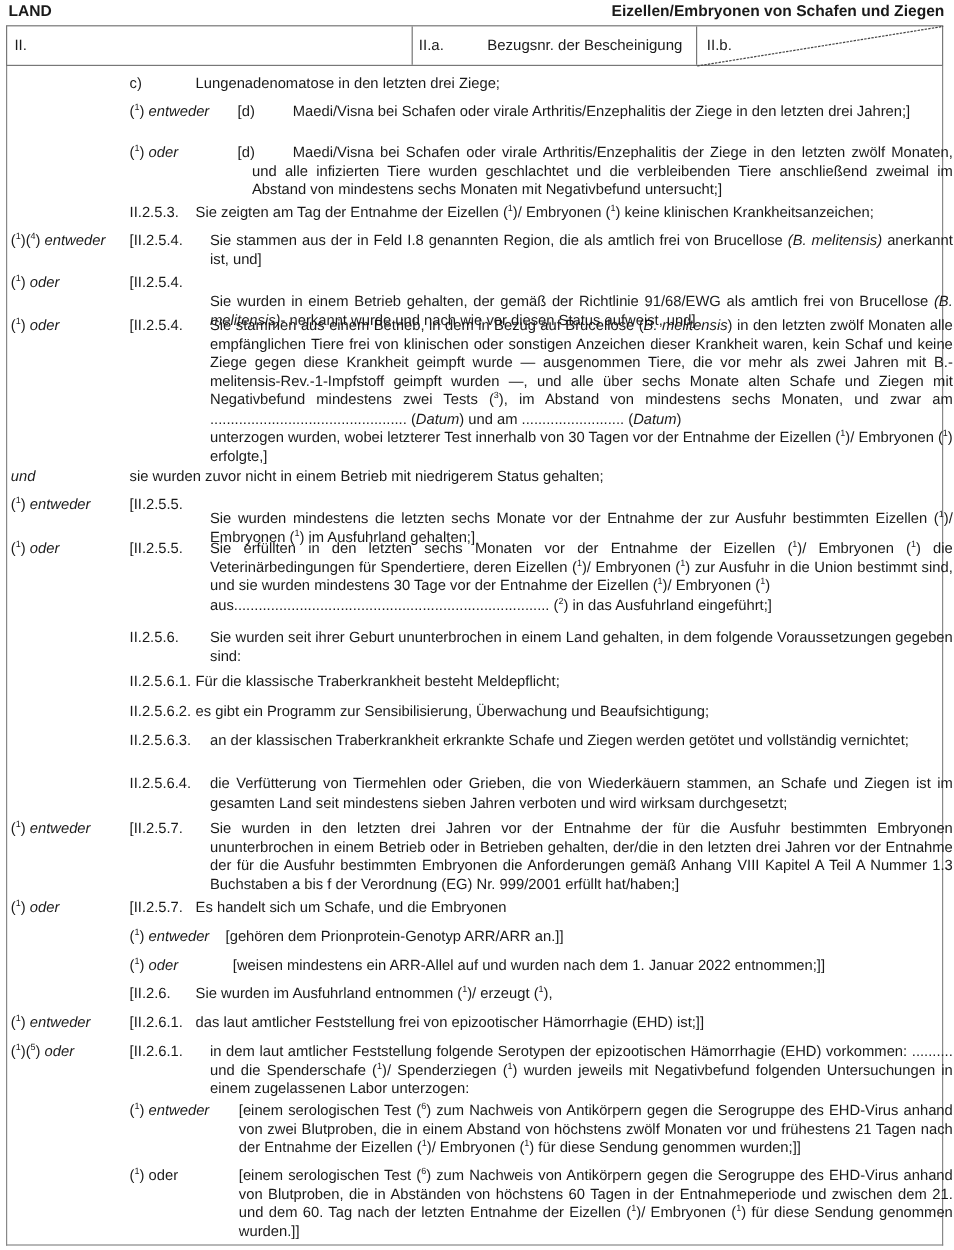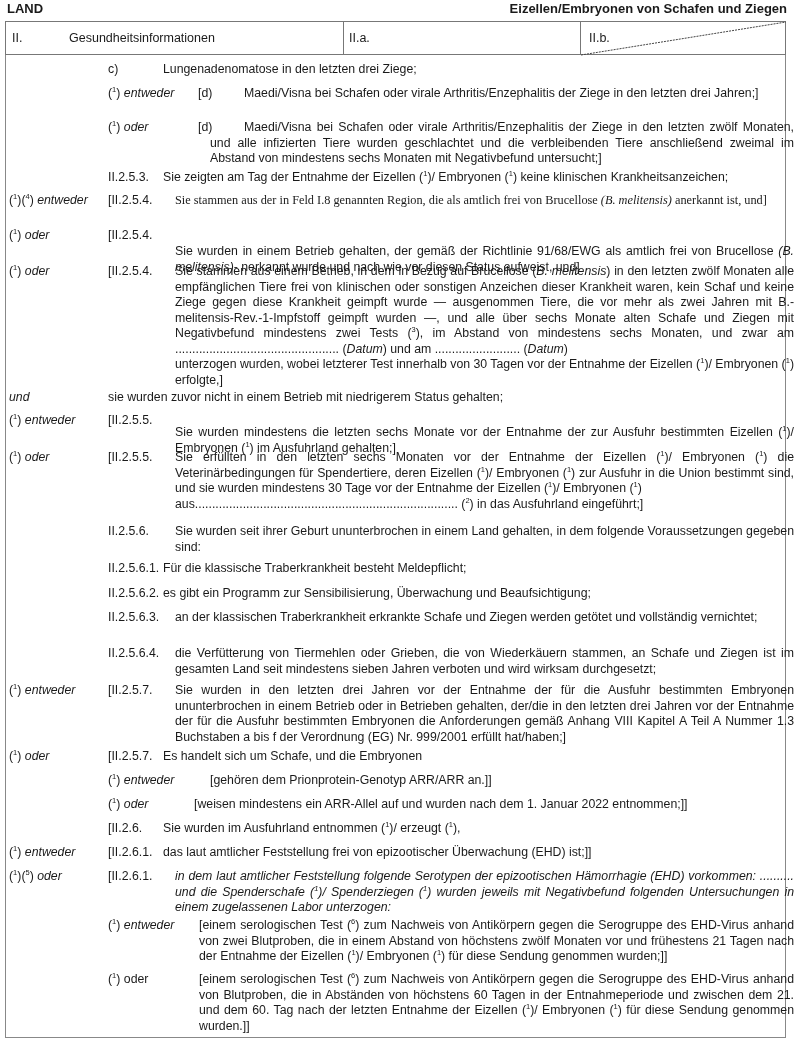--- a/index.html
+++ b/index.html
@@ -18,23 +18,23 @@
   sup { font-size:7.5px; vertical-align:5px; line-height:0; }
 </style>
 </head>
 <body>
 
 <div class="hdr-left">LAND</div>
 <div class="hdr-right">Eizellen/Embryonen von Schafen und Ziegen</div>
 
 <div class="headrow">
   <span class="cell" style="left:6px">II.</span>
-  <span class="cell" style="left:63px">Gesundheitsinformationen</span>
   <span class="vline" style="left:337px"></span>
   <span class="cell" style="left:343px">II.a.</span>
+  <span class="cell" style="left:400px">Bezugsnr. der Bescheinigung</span>
   <span class="vline" style="left:574px"></span>
   <span class="cell" style="left:583px">II.b.</span>
 </div>
 <svg class="diag" width="207" height="36">
   <line x1="1" y1="34" x2="206" y2="1" stroke="#444" stroke-width="1" stroke-dasharray="2,1"></line>
 </svg>
 
 <div class="bodybox"></div>
 
 <div class="ln" style="left:108px; top:62px">c)</div>
@@ -46,21 +46,21 @@
 
 <div class="ln" style="left:108px; top:120px">(<sup>1</sup>) <i>oder</i></div>
 <div class="ln" style="left:198px; top:120px">[d)</div>
 <div class="blk" style="left:198px; top:120px; width:584px; text-indent:34px;">Maedi/Visna bei Schafen oder virale Arthritis/Enzephalitis der Ziege in den letzten zwölf Monaten, und alle infizierten Tiere wurden geschlachtet und die verbleibenden Tiere anschließend zweimal im Abstand von mindestens sechs Monaten mit Negativbefund untersucht;]</div>
 
 <div class="ln" style="left:108px; top:170px">II.2.5.3.</div>
 <div class="ln" style="left:163px; top:170px">Sie zeigten am Tag der Entnahme der Eizellen (<sup>1</sup>)/ Embryonen (<sup>1</sup>) keine klinischen Krankheitsanzeichen;</div>
 
 <div class="ln" style="left:9px; top:193px">(<sup>1</sup>)(<sup>4</sup>) <i>entweder</i></div>
 <div class="ln" style="left:108px; top:193px">[II.2.5.4.</div>
-<div class="blk" style="left:163px; top:193px; width:619px;font-family:Liberation Serif, serif;">Sie stammen aus der in Feld I.8 genannten Region, die als amtlich frei von Brucellose <i>(B. melitensis)</i> anerkannt ist, und]</div>
+<div class="blk" style="left:163px; top:193px; width:619px;">Sie stammen aus der in Feld I.8 genannten Region, die als amtlich frei von Brucellose <i>(B. melitensis)</i> anerkannt ist, und]</div>
 
 <div class="ln" style="left:9px; top:228px">(<sup>1</sup>) <i>oder</i></div>
 <div class="ln" style="left:108px; top:228px">[II.2.5.4.</div>
 <div class="blk" style="left:163px; top:244px; width:619px;">Sie wurden in einem Betrieb gehalten, der gemäß der Richtlinie 91/68/EWG als amtlich frei von Brucellose <i>(B. melitensis)</i>- nerkannt wurde und nach wie vor diesen Status aufweist, und]</div>
 
 <div class="ln" style="left:9px; top:264px">(<sup>1</sup>) <i>oder</i></div>
 <div class="ln" style="left:108px; top:264px">[II.2.5.4.</div>
 <div class="blk" style="left:163px; top:264px; width:619px;">Sie stammen aus einem Betrieb, in dem in Bezug auf Brucellose (<i>B. melitensis</i>) in den letzten zwölf Monaten alle empfänglichen Tiere frei von klinischen oder sonstigen Anzeichen dieser Krankheit waren, kein Schaf und keine Ziege gegen diese Krankheit geimpft wurde — ausgenommen Tiere, die vor mehr als zwei Jahren mit B.-melitensis-Rev.-1-Impfstoff geimpft wurden —, und alle über sechs Monate alten Schafe und Ziegen mit Negativbefund mindestens zwei Tests (<sup>3</sup>), im Abstand von mindestens sechs Monaten, und zwar am ................................................ (<i>Datum</i>) und am ......................... (<i>Datum</i>)<br>unterzogen wurden, wobei letzterer Test innerhalb von 30 Tagen vor der Entnahme der Eizellen (<sup>1</sup>)/ Embryonen (<sup>1</sup>) erfolgte,]</div>
 
 <div class="ln" style="left:9px; top:390px"><i>und</i></div>
@@ -91,33 +91,33 @@
 
 <div class="ln" style="left:9px; top:683px">(<sup>1</sup>) <i>entweder</i></div>
 <div class="ln" style="left:108px; top:683px">[II.2.5.7.</div>
 <div class="blk" style="left:163px; top:683px; width:619px;">Sie wurden in den letzten drei Jahren vor der Entnahme der für die Ausfuhr bestimmten Embryonen ununterbrochen in einem Betrieb oder in Betrieben gehalten, der/die in den letzten drei Jahren vor der Entnahme der für die Ausfuhr bestimmten Embryonen die Anforderungen gemäß Anhang VIII Kapitel A Teil A Nummer 1.3 Buchstaben a bis f der Verordnung (EG) Nr. 999/2001 erfüllt hat/haben;]</div>
 
 <div class="ln" style="left:9px; top:749px">(<sup>1</sup>) <i>oder</i></div>
 <div class="ln" style="left:108px; top:749px">[II.2.5.7.</div>
 <div class="ln" style="left:163px; top:749px">Es handelt sich um Schafe, und die Embryonen</div>
 
 <div class="ln" style="left:108px; top:773px">(<sup>1</sup>) <i>entweder</i></div>
-<div class="ln" style="left:210px; top:773px">[gehören dem Prionprotein-Genotyp ARR/ARR an.]]</div>
+<div class="ln" style="left:188px; top:773px">[gehören dem Prionprotein-Genotyp ARR/ARR an.]]</div>
 
 <div class="ln" style="left:108px; top:797px">(<sup>1</sup>) <i>oder</i></div>
 <div class="ln" style="left:194px; top:797px">[weisen mindestens ein ARR-Allel auf und wurden nach dem 1. Januar 2022 entnommen;]]</div>
 
 <div class="ln" style="left:108px; top:821px">[II.2.6.</div>
 <div class="ln" style="left:163px; top:821px">Sie wurden im Ausfuhrland entnommen (<sup>1</sup>)/ erzeugt (<sup>1</sup>),</div>
 
 <div class="ln" style="left:9px; top:845px">(<sup>1</sup>) <i>entweder</i></div>
 <div class="ln" style="left:108px; top:845px">[II.2.6.1.</div>
-<div class="ln" style="left:163px; top:845px">das laut amtlicher Feststellung frei von epizootischer Überwachung (EHD) ist;]]</div>
+<div class="ln" style="left:163px; top:845px">das laut amtlicher Feststellung frei von epizootischer Hämorrhagie (EHD) ist;]]</div>
 
 <div class="ln" style="left:9px; top:869px">(<sup>1</sup>)(<sup>5</sup>) <i>oder</i></div>
 <div class="ln" style="left:108px; top:869px">[II.2.6.1.</div>
-<div class="blk" style="left:163px; top:869px; width:619px;font-style:italic;">in dem laut amtlicher Feststellung folgende Serotypen der epizootischen Hämorrhagie (EHD) vorkommen: .......... und die Spenderschafe (<sup>1</sup>)/ Spenderziegen (<sup>1</sup>) wurden jeweils mit Negativbefund folgenden Untersuchungen in einem zugelassenen Labor unterzogen:</div>
+<div class="blk" style="left:163px; top:869px; width:619px;">in dem laut amtlicher Feststellung folgende Serotypen der epizootischen Hämorrhagie (EHD) vorkommen: .......... und die Spenderschafe (<sup>1</sup>)/ Spenderziegen (<sup>1</sup>) wurden jeweils mit Negativbefund folgenden Untersuchungen in einem zugelassenen Labor unterzogen:</div>
 
 <div class="ln" style="left:108px; top:918px">(<sup>1</sup>) <i>entweder</i></div>
 <div class="blk" style="left:187px; top:918px; width:595px;">[einem serologischen Test (<sup>6</sup>) zum Nachweis von Antikörpern gegen die Serogruppe des EHD-Virus anhand von zwei Blutproben, die in einem Abstand von höchstens zwölf Monaten vor und frühestens 21 Tagen nach der Entnahme der Eizellen (<sup>1</sup>)/ Embryonen (<sup>1</sup>) für diese Sendung genommen wurden;]]</div>
 
 <div class="ln" style="left:108px; top:972px">(<sup>1</sup>) <span>oder</span></div>
 <div class="blk" style="left:187px; top:972px; width:595px;">[einem serologischen Test (<sup>6</sup>) zum Nachweis von Antikörpern gegen die Serogruppe des EHD-Virus anhand von Blutproben, die in Abständen von höchstens 60 Tagen in der Entnahmeperiode und zwischen dem 21. und dem 60. Tag nach der letzten Entnahme der Eizellen (<sup>1</sup>)/ Embryonen (<sup>1</sup>) für diese Sendung genommen wurden.]]</div>
 
 </body></html>

